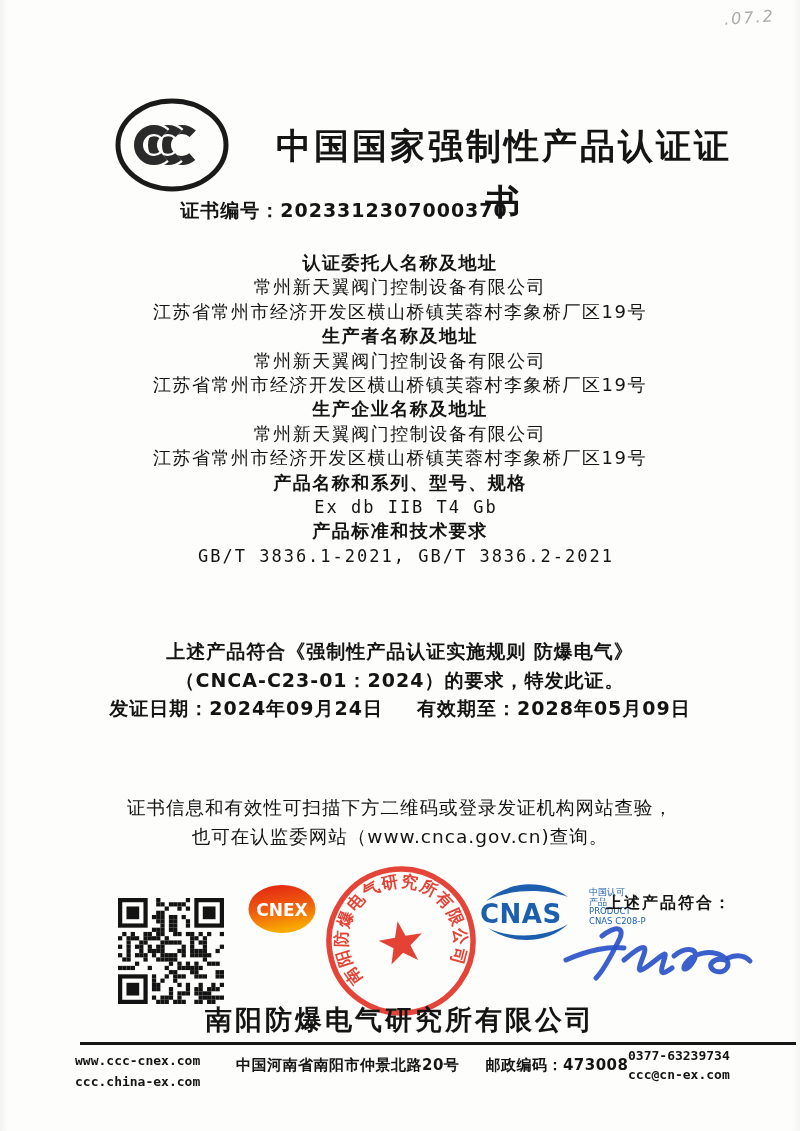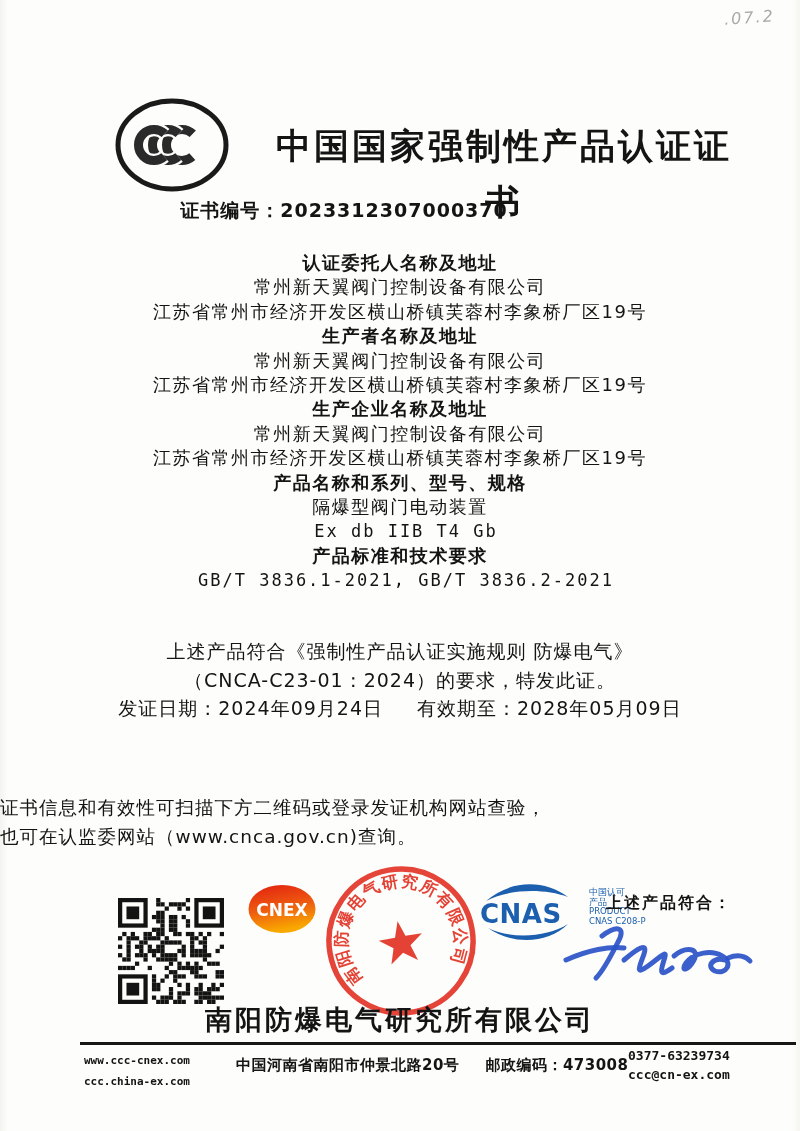--- a/index.html
+++ b/index.html
@@ -16,44 +16,44 @@
     font-size:35px;font-weight:bold;letter-spacing:3px;line-height:56px;margin-left:37px;}
   .cert-no{position:absolute;left:0;top:198px;width:688px;text-align:center;
     font-size:19px;font-weight:bold;letter-spacing:1px;}
   
   .body-lines{position:absolute;left:0;top:251px;width:800px;text-align:center;}
   .bl{font-size:18px;line-height:24.4px;letter-spacing:1.5px;}
   .bl.bold{font-weight:bold;}
   .bl.mono{font-family:"DejaVu Sans Mono",monospace;letter-spacing:2px;font-size:17px;padding-left:12px;}
   
   .decl{position:absolute;left:0;top:637px;width:800px;text-align:center;
-    font-weight:normal;font-size:19px;line-height:28.5px;letter-spacing:1px;}
+    font-weight:bold;font-size:19px;line-height:28.5px;letter-spacing:1px;}
   .decl .dates span{white-space:nowrap;}
   .decl .date-gap{display:inline-block;width:34px;}
   
-  .verify{position:absolute;left:0;top:793px;width:800px;
+  .verify{position:absolute;left:0;top:793px;width:800px;text-align:center;
     font-size:18.5px;line-height:29px;letter-spacing:1px;}
   
   .qr{position:absolute;left:118px;top:898px;width:106px;height:106px;}
   .cnex{position:absolute;left:245px;top:883px;}
   .stamp{position:absolute;left:316px;top:856px;opacity:.92;}
   .cnas{position:absolute;left:478px;top:882px;display:flex;align-items:flex-start;}
   .cnas-side{margin-left:17px;margin-top:6px;color:#1b5fae;font-weight:normal;line-height:9.5px;}
   .cnas-side .t1{font-size:9px;}
   .cnas-side .t2{font-size:9px;}
   .cnas-side .t3{font-size:8.5px;}
   .cnas-side .t4{font-size:8.5px;}
   .legal-rep{position:absolute;left:606px;top:893px;font-size:16px;font-weight:bold;letter-spacing:2px;}
   .signature{position:absolute;left:558px;top:908px;}
   
   .issuer-name{position:absolute;left:0;top:1002px;width:800px;text-align:center;
     font-size:27px;font-weight:bold;letter-spacing:3px;}
   .rule{position:absolute;left:80px;top:1042px;width:716px;height:2.5px;background:#161616;}
-  .footer-left{position:absolute;left:84px;top:1050px;font-family:"DejaVu Sans Mono",monospace;
-    font-size:11px;font-weight:bold;line-height:21px;}
+  .footer-left{position:absolute;left:75px;top:1050px;font-family:"DejaVu Sans Mono",monospace;
+    font-size:13px;font-weight:bold;line-height:21px;}
   .footer-center{position:absolute;left:236px;top:1056px;font-size:15px;font-weight:bold;letter-spacing:.5px;}
   .footer-center .gap{display:inline-block;width:26px;}
   .footer-right{position:absolute;left:628px;top:1046px;font-family:"DejaVu Sans Mono",monospace;
     font-size:13px;font-weight:bold;line-height:19px;}
 </style>
 </head>
 <body>
 
 <div class="page">
 
@@ -81,21 +81,20 @@
     <div class="bl bold">认证委托人名称及地址</div>
     <div class="bl">常州新天翼阀门控制设备有限公司</div>
     <div class="bl">江苏省常州市经济开发区横山桥镇芙蓉村李象桥厂区19号</div>
     <div class="bl bold">生产者名称及地址</div>
     <div class="bl">常州新天翼阀门控制设备有限公司</div>
     <div class="bl">江苏省常州市经济开发区横山桥镇芙蓉村李象桥厂区19号</div>
     <div class="bl bold">生产企业名称及地址</div>
     <div class="bl">常州新天翼阀门控制设备有限公司</div>
     <div class="bl">江苏省常州市经济开发区横山桥镇芙蓉村李象桥厂区19号</div>
     <div class="bl bold">产品名称和系列、型号、规格</div>
-    <div class="bl">隔爆型阀门电动装置</div>
     <div class="bl mono">Ex db IIB T4 Gb</div>
     <div class="bl bold">产品标准和技术要求</div>
     <div class="bl mono">GB/T 3836.1-2021, GB/T 3836.2-2021</div>
   </div>
 
   <div class="decl">
     <div>上述产品符合《强制性产品认证实施规则 防爆电气》</div>
     <div>（CNCA-C23-01：2024）的要求，特发此证。</div>
     <div class="dates">
       <span>发证日期：2024年09月24日</span><span class="date-gap"></span><span>有效期至：2028年05月09日</span>

